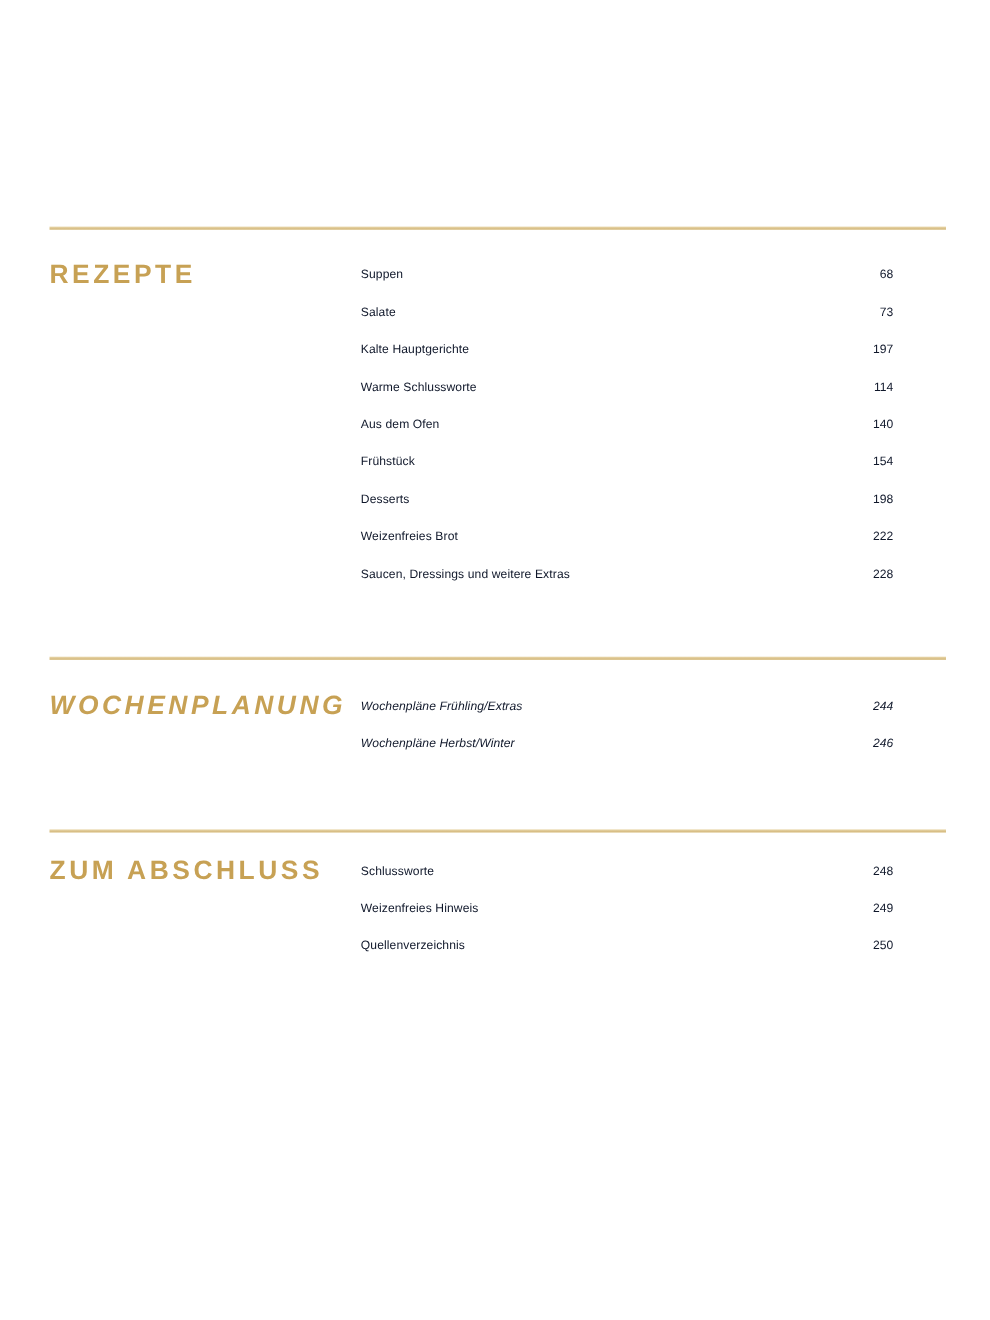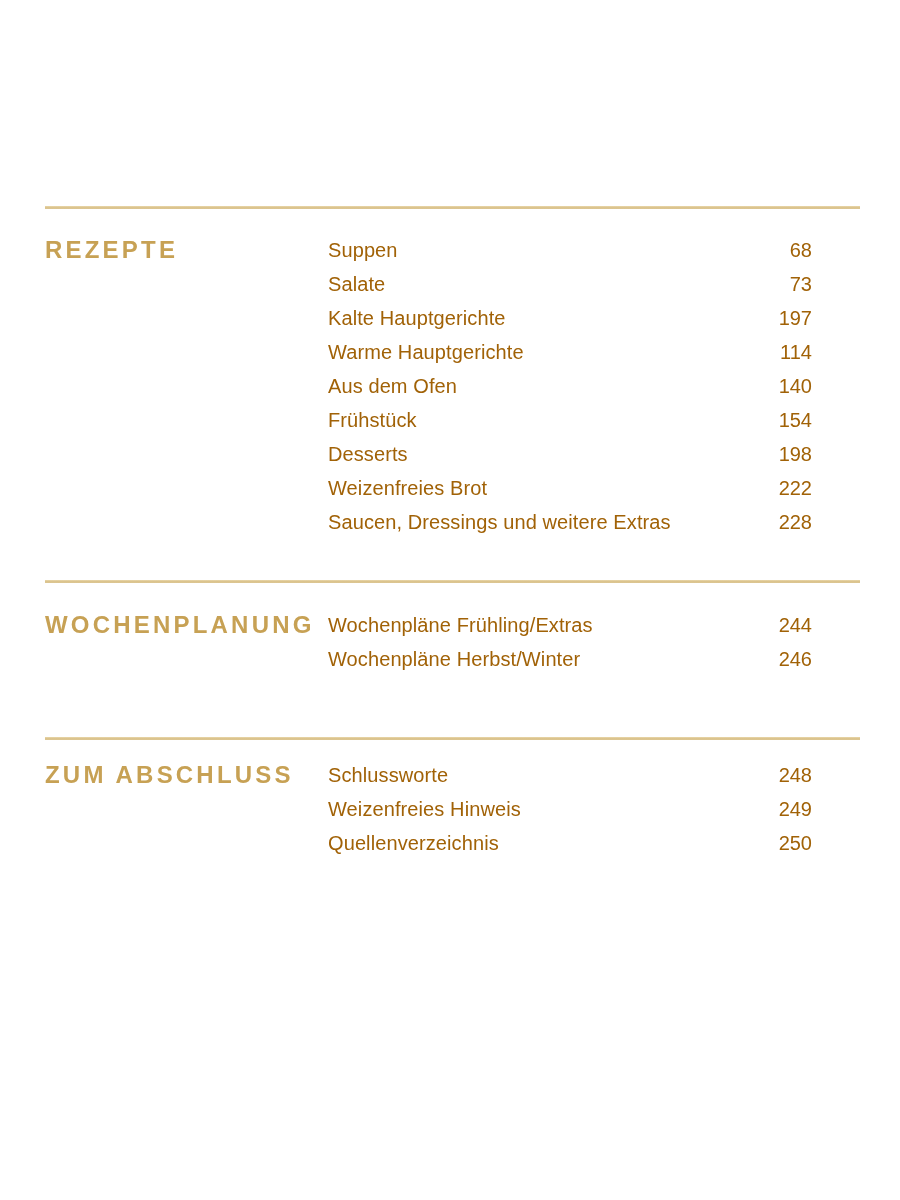--- a/index.html
+++ b/index.html
@@ -42,29 +42,29 @@
   }
   .entries {
     flex: 1 1 auto;
     padding-right: 48px;
   }
   .row {
     display: flex;
     justify-content: space-between;
     align-items: center;
     height: 34px;
-    font-size: 20px;
-    color: #a16207;
+    font-size: 11px;
+    color: #0f172a;
   }
   .row .label { letter-spacing: 0.1px; }
   .row .pagenum { text-align: right; }
 
   
   #section-rezepte .section-body        { margin-top: 24px; }
-  #section-wochenplanung                { margin-top: 41px; }
+  #section-wochenplanung                { margin-top: 58px; font-style: italic; }
   #section-wochenplanung .section-body  { margin-top: 25px; }
   #section-abschluss                    { margin-top: 61px; }
   #section-abschluss .section-body      { margin-top: 18px; }
 </style>
 </head>
 <body>
 
 <div class="page">
   <div class="toc">
 
@@ -79,21 +79,21 @@
           </div>
           <div class="row">
             <span class="label">Salate</span>
             <span class="pagenum">73</span>
           </div>
           <div class="row">
             <span class="label">Kalte Hauptgerichte</span>
             <span class="pagenum">197</span>
           </div>
           <div class="row">
-            <span class="label">Warme Hauptgerichte</span>
+            <span class="label">Warme Schlussworte</span>
             <span class="pagenum">114</span>
           </div>
           <div class="row">
             <span class="label">Aus dem Ofen</span>
             <span class="pagenum">140</span>
           </div>
           <div class="row">
             <span class="label">Frühstück</span>
             <span class="pagenum">154</span>
           </div>

